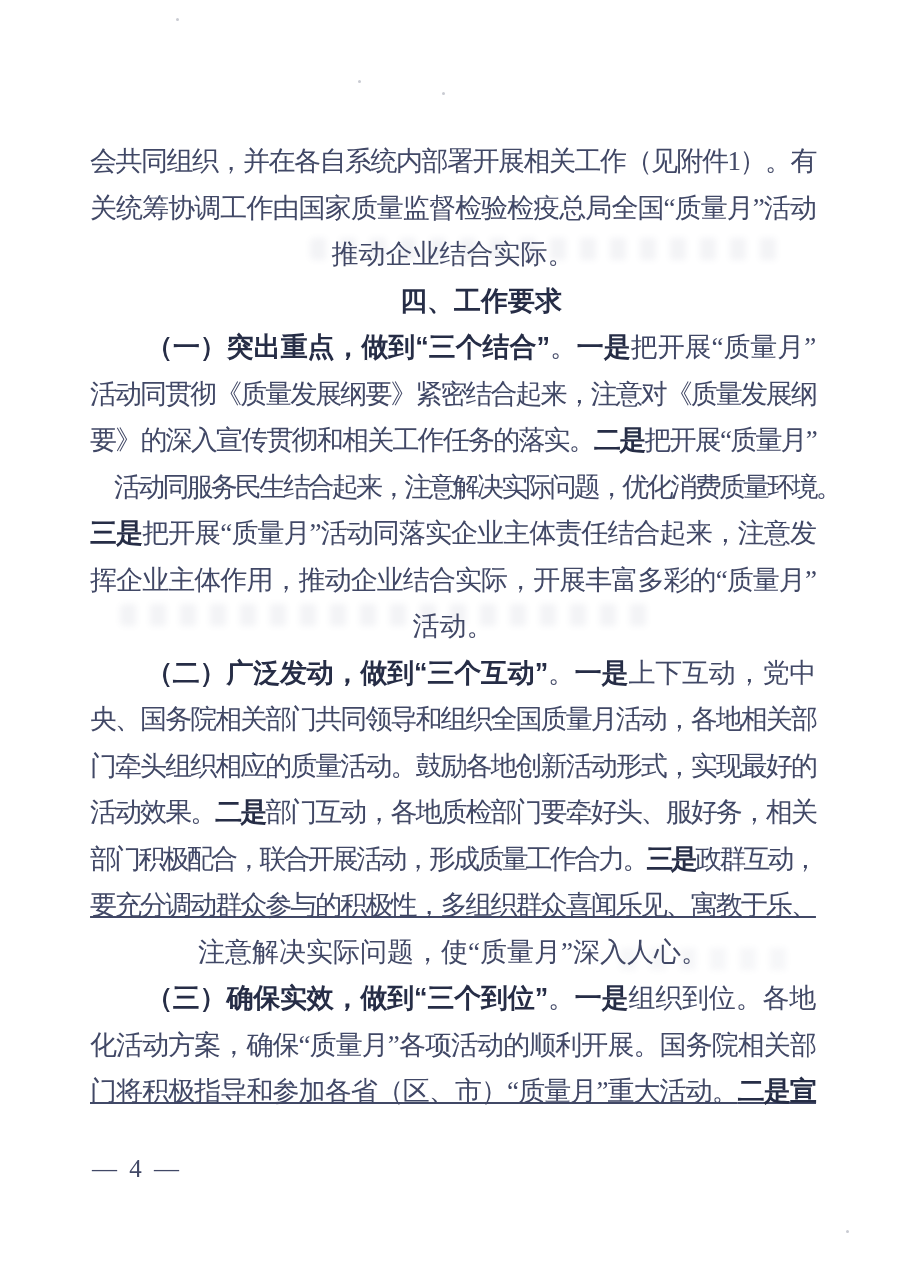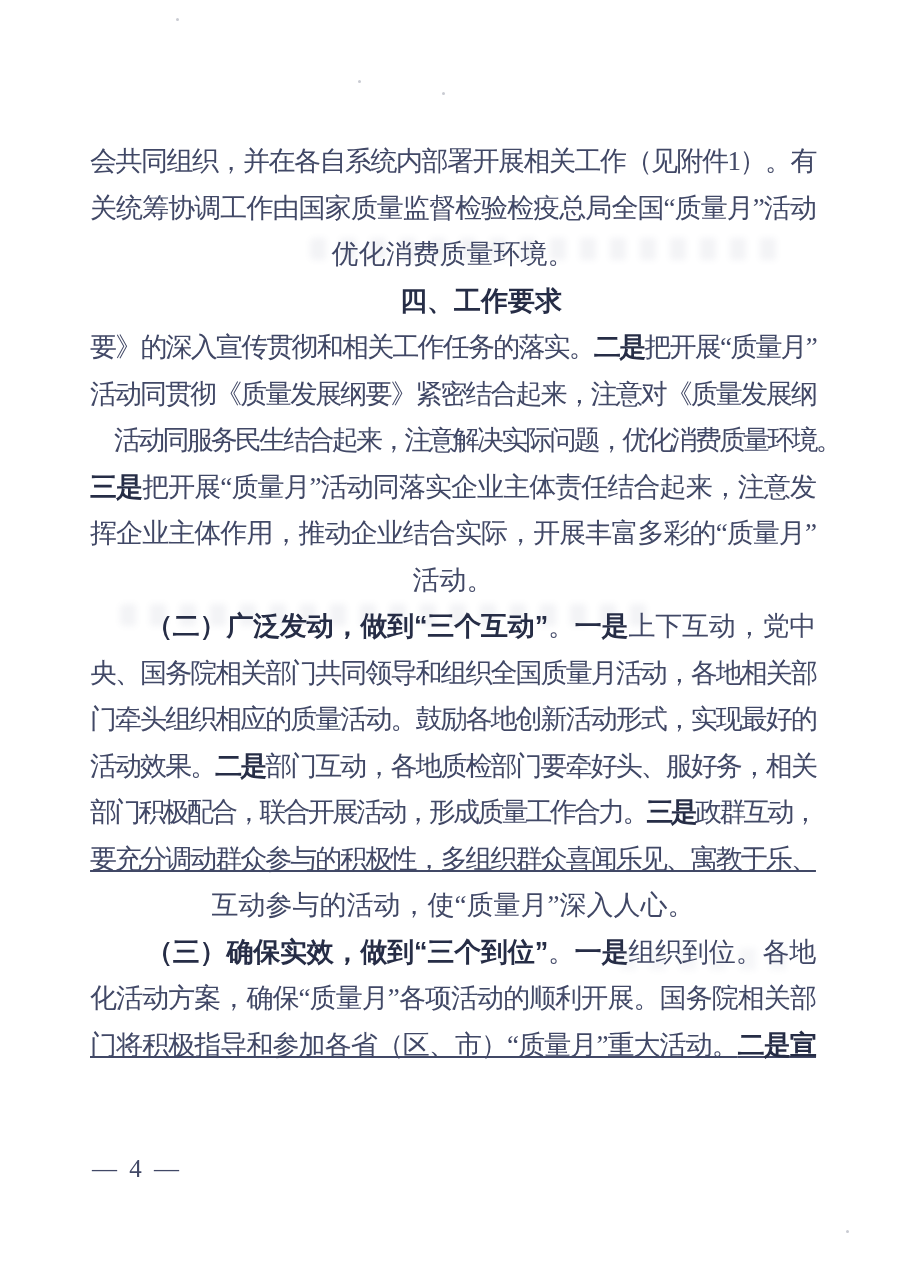--- a/index.html
+++ b/index.html
@@ -69,35 +69,36 @@
   <div class="speck" style="left:358px;top:80px;"></div>
   <div class="speck" style="left:442px;top:92px;"></div>
   <div class="speck" style="left:846px;top:1230px;"></div>
   <div class="ghost" style="left:310px;top:238px;width:470px;"></div>
   <div class="ghost" style="left:120px;top:604px;width:540px;"></div>
   <div class="ghost" style="left:620px;top:948px;width:180px;opacity:.05;"></div>
 
   <div class="doc-body">
       <div class="line" style="letter-spacing: -1.5px;"><span class="inner"><span class="seg-r">会共同组织，并在各自系统内部署开展相关工作（见附件1）。有</span></span></div>
       <div class="line" style="letter-spacing: -0.93px;"><span class="inner"><span class="seg-r">关统筹协调工作由国家质量监督检验检疫总局全国“质量月”活动</span></span></div>
-      <div class="line"><span class="inner"><span class="seg-r">优化消费质量环境。</span></span></div>
+      <div class="line"><span class="inner"><span class="seg-r">推动企业结合实际。</span></span></div>
       <div class="line" style="padding-left: 56px;"><span class="inner"><span class="seg-b">四、工作要求</span></span></div>
+      <div class="line" style="padding-left: 56px; letter-spacing: -0.07px;"><span class="inner"><span class="seg-b">（一）突出重点，做到“三个结合”</span><span class="seg-r">。</span><span class="seg-b">一是</span><span class="seg-r">把开展“质量月”</span></span></div>
+      <div class="line" style="letter-spacing: -1.97px;"><span class="inner"><span class="seg-r">活动同贯彻《质量发展纲要》紧密结合起来，注意对《质量发展纲</span></span></div>
       <div class="line" style="letter-spacing: -1.8px;"><span class="inner"><span class="seg-r">要》的深入宣传贯彻和相关工作任务的落实。</span><span class="seg-b">二是</span><span class="seg-r">把开展“质量月”</span></span></div>
-      <div class="line" style="letter-spacing: -1.97px;"><span class="inner"><span class="seg-r">活动同贯彻《质量发展纲要》紧密结合起来，注意对《质量发展纲</span></span></div>
       <div class="line" style="letter-spacing: -2.8px; margin-left: 24px;"><span class="inner"><span class="seg-r">活动同服务民生结合起来，注意解决实际问题，优化消费质量环境。</span></span></div>
       <div class="line" style="letter-spacing: -0.93px;"><span class="inner"><span class="seg-b">三是</span><span class="seg-r">把开展“质量月”活动同落实企业主体责任结合起来，注意发</span></span></div>
       <div class="line" style="letter-spacing: -0.93px;"><span class="inner"><span class="seg-r">挥企业主体作用，推动企业结合实际，开展丰富多彩的“质量月”</span></span></div>
       <div class="line"><span class="inner"><span class="seg-r">活动。</span></span></div>
       <div class="line" style="padding-left: 56px; letter-spacing: -0.19px;"><span class="inner"><span class="seg-b">（二）广泛发动，做到“三个互动”</span><span class="seg-r">。</span><span class="seg-b">一是</span><span class="seg-r">上下互动，党中</span></span></div>
       <div class="line" style="letter-spacing: -1.97px;"><span class="inner"><span class="seg-r">央、国务院相关部门共同领导和组织全国质量月活动，各地相关部</span></span></div>
       <div class="line" style="letter-spacing: -1.97px;"><span class="inner"><span class="seg-r">门牵头组织相应的质量活动。鼓励各地创新活动形式，实现最好的</span></span></div>
       <div class="line" style="letter-spacing: -1.97px;"><span class="inner"><span class="seg-r">活动效果。</span><span class="seg-b">二是</span><span class="seg-r">部门互动，各地质检部门要牵好头、服好务，相关</span></span></div>
       <div class="line" style="letter-spacing: -2.8px;"><span class="inner"><span class="seg-r">部门积极配合，联合开展活动，形成质量工作合力。</span><span class="seg-b">三是</span><span class="seg-r">政群互动，</span></span></div>
       <div class="line" style="letter-spacing: -1.97px; text-decoration: underline;"><span class="inner"><span class="seg-r">要充分调动群众参与的积极性，多组织群众喜闻乐见、寓教于乐、</span></span></div>
-      <div class="line"><span class="inner"><span class="seg-r">互动参与的活动，使“质量月”深入人心。</span></span></div>
+      <div class="line"><span class="inner"><span class="seg-r">注意解决实际问题，使“质量月”深入人心。</span></span></div>
       <div class="line" style="padding-left: 56px; letter-spacing: -0.19px;"><span class="inner"><span class="seg-b">（三）确保实效，做到“三个到位”</span><span class="seg-r">。</span><span class="seg-b">一是</span><span class="seg-r">组织到位。各地</span></span></div>
       <div class="line" style="letter-spacing: -0.93px;"><span class="inner"><span class="seg-r">化活动方案，确保“质量月”各项活动的顺利开展。国务院相关部</span></span></div>
       <div class="line" style="letter-spacing: -0.93px; text-decoration: underline;"><span class="inner"><span class="seg-r">门将积极指导和参加各省（区、市）“质量月”重大活动。</span><span class="seg-b">二是宣</span></span></div>
     </div>
 
   <div class="footer">— 4 —</div>
 
 </div>
 
 </body></html>

